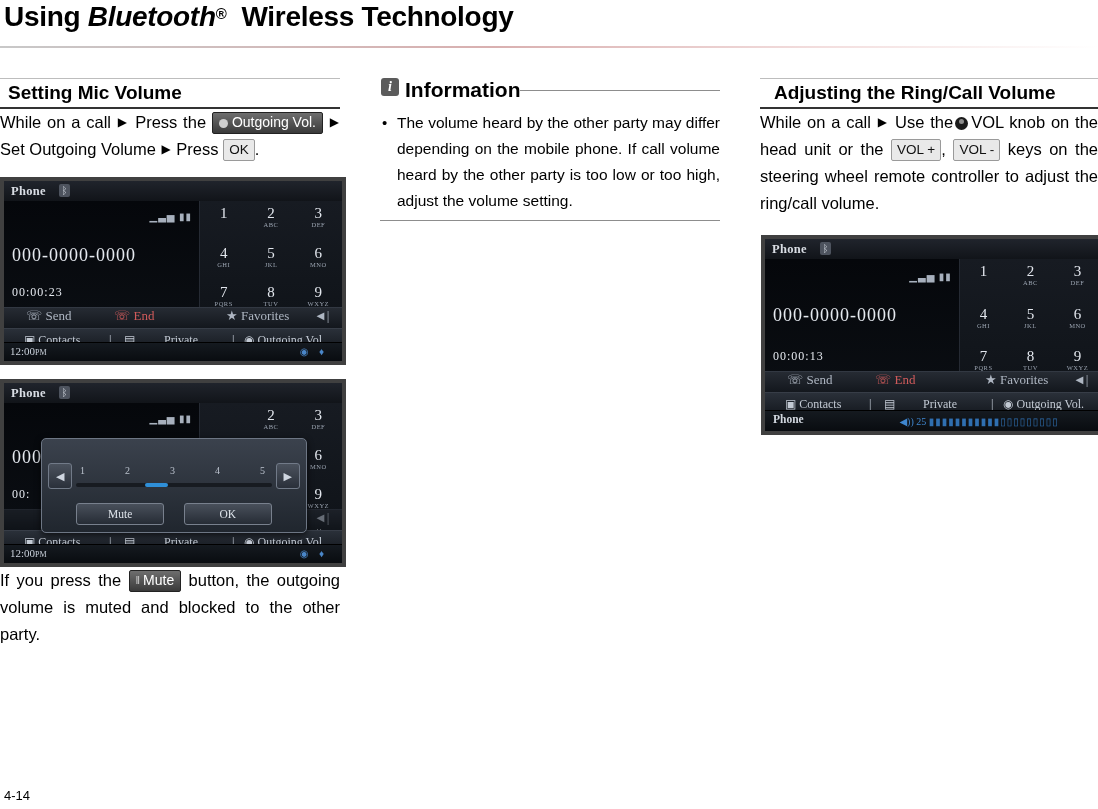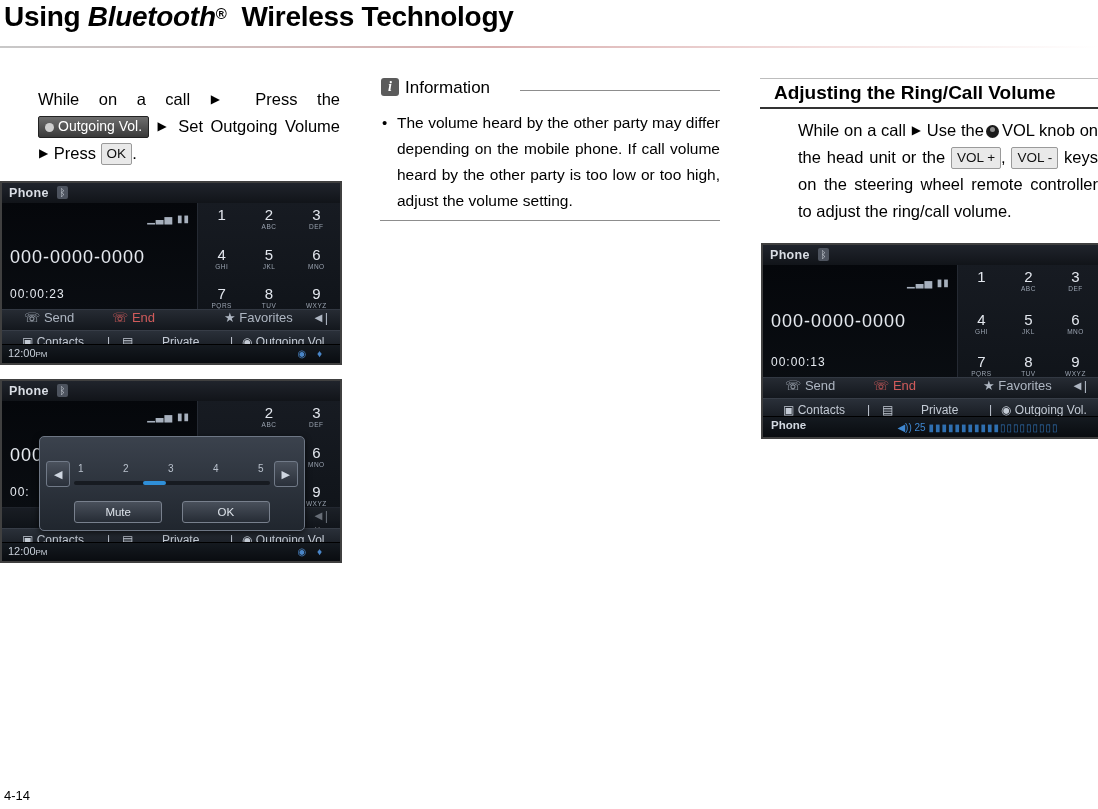--- a/index.html
+++ b/index.html
@@ -74,22 +74,20 @@
     font-weight: bold;
     white-space: nowrap;
   }
   .sec-head.right .txt { left: 14px; }
 
   
   .body-text {
     font-size: 16.5px;
     line-height: 27px;
     text-align: justify;
-    margin-top: 8px;
-    padding-left: 38px;
   }
   .body-text.right { text-align: justify; }
 
   
   .chip {
     display: inline-block;
     background: #4a4a4a;
     color: #ffffff;
     border: 1px solid #2a2a2a;
     border-radius: 2px;
@@ -164,22 +162,22 @@
     font-style: italic;
     font-weight: bold;
     font-size: 14px;
     text-align: center;
     line-height: 18px;
     font-family: "Liberation Serif", serif;
   }
   .info-title {
     position: absolute;
     left: 25px; top: 0px;
-    font-size: 17px;
-    font-weight: normal;
+    font-size: 21px;
+    font-weight: bold;
   }
   .info-rule {
     position: absolute;
     left: 140px;
     top: 12px;
     width: 200px;
     height: 1px;
     background: #8d8d8d;
   }
   .info-body {
@@ -200,23 +198,23 @@
     margin-top: 6px;
     width: 340px;
     height: 1px;
     background: #8d8d8d;
   }
 
   
   .device {
     position: relative;
     background: #14532d;
-    border: 2px solid #404040;
+    border: 4px solid #404040;
     overflow: hidden;
-    font-family: Liberation Sans, sans-serif;
+    font-family: Liberation Serif, serif;
     color: #dfe3ea;
   }
   .dev-left { width: 338px; height: 180px; margin-top: 14px; }
   .dev-right { width: 336px; height: 192px; margin-top: 18px; }
 
   .dev-topbar {
     position: absolute;
     left: 0; top: 0; right: 0;
     height: 20px;
     background: linear-gradient(to bottom, #20242c, #111419);
@@ -457,20 +455,23 @@
 
 <div class="page-header">
   <div class="page-title">
     <span>Using </span><span class="bt">Bluetooth</span><span class="reg">®</span>&nbsp; <span>Wireless Technology</span>
   </div>
   <div class="header-rule"></div>
 </div>
 
 <div class="col col-left">
 
+  <div class="sec-head">
+    <div class="txt">Setting Mic Volume</div>
+  </div>
 
   <div class="body-text">
     <span>While on a call</span>
     <span class="arrow">▶</span>
     <span>Press the</span>
     <span class="chip dark-grad"><span class="mic"></span><span>Outgoing Vol.</span></span>
     <span class="arrow">▶</span>
     <span>Set Outgoing Volume</span>
     <span class="arrow">▶</span>
     <span>Press</span>
@@ -632,20 +633,25 @@
           <div class="fill"></div>
         </div>
         <div class="arrowbtn l">◀</div>
         <div class="arrowbtn r">▶</div>
         <div class="btn mute"><span>Mute</span></div>
         <div class="btn ok"><span>OK</span></div>
       </div>
     </div>
   </div>
 
+  <div class="body-text">
+    <span>If you press the</span>
+    <span class="chip dark-grad"><span class="bars">‖</span><span>Mute</span></span>
+    <span>button, the outgoing volume is muted and blocked to the other party.</span>
+  </div>
 </div>
 
 <div class="col col-mid">
   <div class="info-head">
     <div class="info-icon">i</div>
     <div class="info-title">Information</div>
     <div class="info-rule"></div>
   </div>
   <div class="info-body">
     <span class="info-bullet">•</span>

